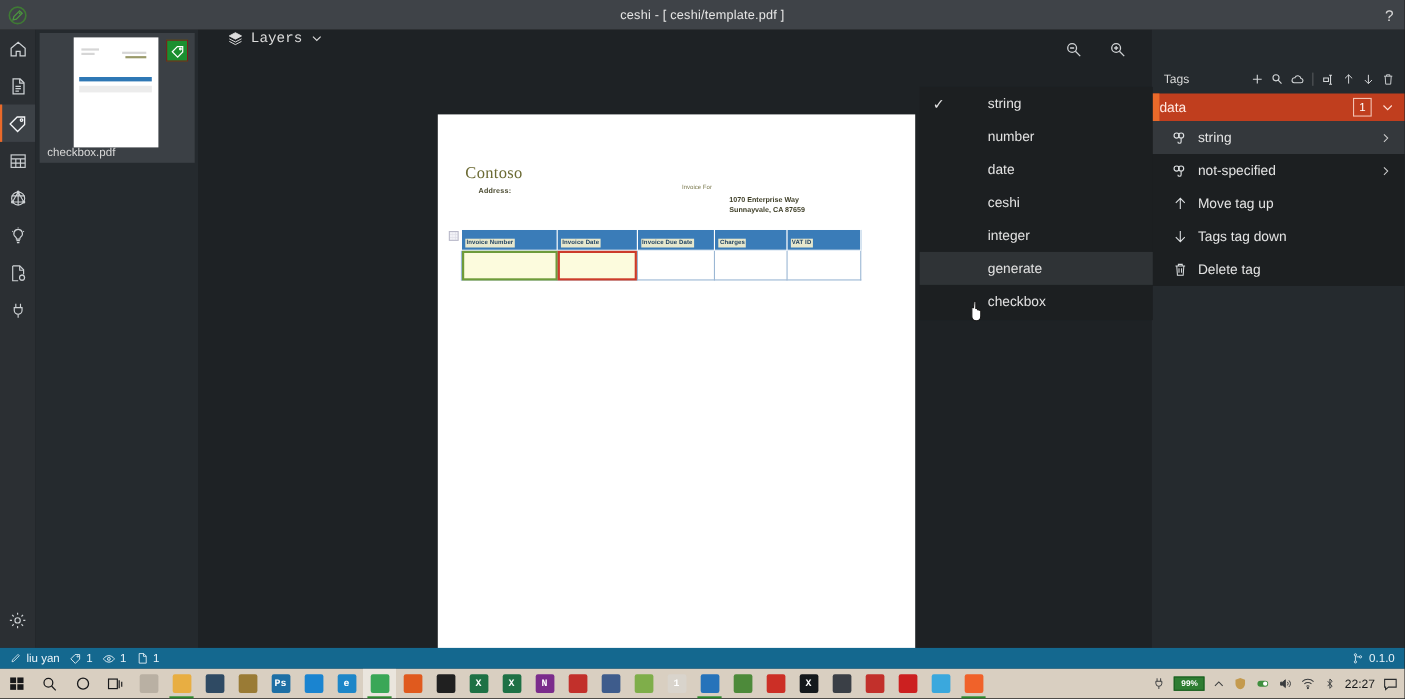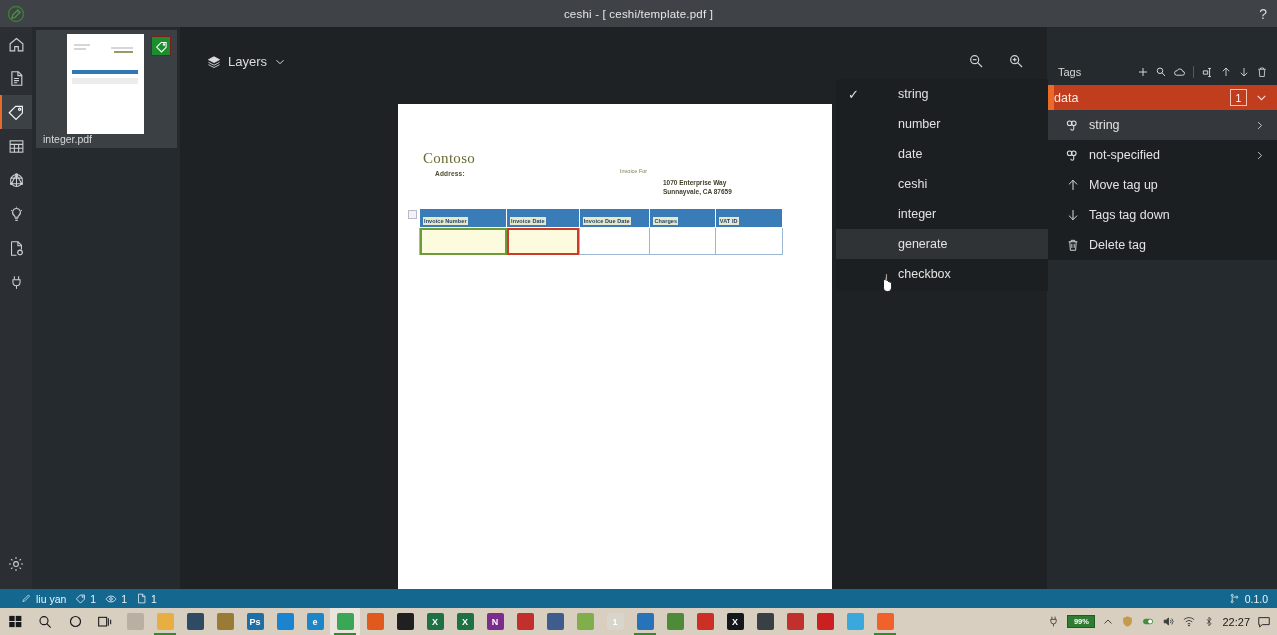--- a/index.html
+++ b/index.html
@@ -66,22 +66,22 @@
   .thumbname {
     position:absolute; left:7px; top:103px; font-size:10.5px; color:#d8d8d8;
   }
 
   
   .editor {
     position:absolute; left:180px; top:27px; right:230px; height:562px;
     background:#1e2225;
   }
   .etoolbar {
-    position:absolute; left:0; top:16px; right:0; height:37px;
-    display:flex; align-items:center;
+    position:absolute; left:0; top:0; right:0; height:37px;
+    display:flex; align-items:flex-start;font-family:Liberation Mono, monospace;
   }
   .layers-btn {
     display:flex; align-items:center; gap:7px; margin-left:27px;
     color:#dcdcdc; font-size:13px; cursor:default;
   }
   .zoom-group {
     position:absolute; right:22px; top:8px; display:flex; gap:21px; align-items:center;
   }
   .zoom-btn { width:19px; height:19px; display:flex; align-items:center; justify-content:center; }
 
@@ -188,31 +188,31 @@
   .ctxitem {
     height:30px; display:flex; align-items:center; color:#e3e3e3; font-size:12.5px;
     position:relative; cursor:default;
   }
   .ctxitem .ic { margin-left:18px; width:16px; display:flex; align-items:center; justify-content:center; }
   .ctxitem .txt { margin-left:8px; }
 
   
   .statusbar {
     position:absolute; left:0; bottom:27px; width:1277px; height:19px;
-    background:#14688f; display:flex; align-items:center; color:#eaf4fa; font-size:10.5px;padding-left:12px;
+    background:#14688f; display:flex; align-items:center; color:#eaf4fa; font-size:10.5px;
   }
   .sb-item { display:flex; align-items:center; gap:4px; margin-left:9px; }
   .sb-right { position:absolute; right:9px; display:flex; align-items:center; gap:5px; }
 
   
   .taskbar {
     position:absolute; left:0; bottom:0; width:1277px; height:27px;
     background:#d9cfc1; display:flex; align-items:center;
   }
-  .tb-left { display:flex; align-items:center; }
+  .tb-left { display:flex; align-items:center;font-family:Liberation Mono, monospace; }
   .tb-btn {
     width:30px; height:27px; display:flex; align-items:center; justify-content:center;
     position:relative;
   }
   .tb-app { width:30px; height:27px; display:flex; align-items:center; justify-content:center; position:relative; }
   .tb-app .glyph {
     width:17px; height:17px; display:flex; align-items:center; justify-content:center;
     font-size:9px; font-weight:bold; color:#fff; border-radius:2px;
   }
   .tb-app.run::after {
@@ -327,21 +327,21 @@
         <div class="tp-line" style="left:47px;top:17px;width:19px;background:#9a9a6a;"></div>
         <div class="tp-band"></div>
         <div class="tp-line" style="left:5px;top:44px;width:66px;background:#ececec;height:6px;"></div>
       </div>
       <div class="thumbbadge">
         <svg width="13" height="13" viewBox="0 0 24 24" fill="none" stroke="#ffffff" stroke-width="2">
           <path d="M3 13 L11.5 4.5 H20.5 V13.5 L12 22 Z"></path>
             <circle cx="16.6" cy="8.4" r="1.4"></circle>
         </svg>
       </div>
-      <div class="thumbname">integer.pdf</div>
+      <div class="thumbname">checkbox.pdf</div>
     </div>
   </div>
 
   <div class="editor">
 
     <div class="etoolbar">
       <div class="layers-btn">
         <svg width="14" height="14" viewBox="0 0 24 24" fill="none" stroke="#dcdcdc" stroke-width="1.5">
             <path d="M12 3 L21.5 8 L12 13 L2.5 8 Z" fill="#dcdcdc"></path>
              <path d="M2.5 12.5 L12 17.5 L21.5 12.5"></path>

